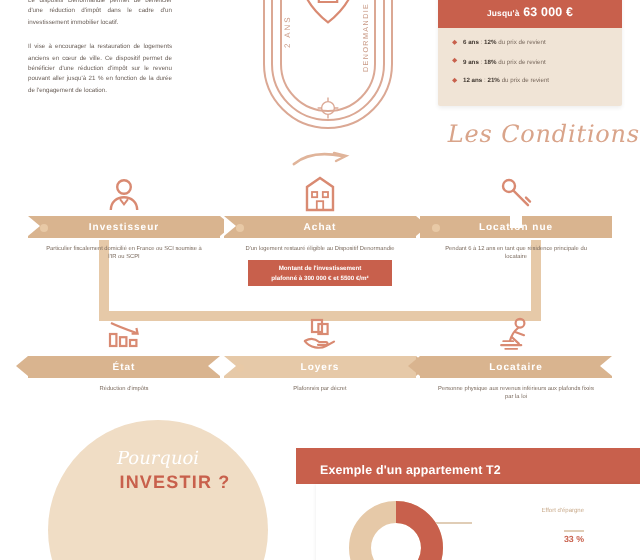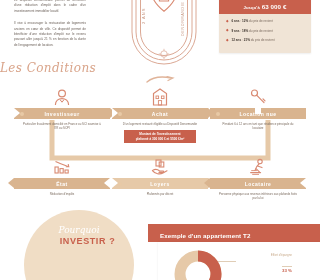--- a/index.html
+++ b/index.html
@@ -24,21 +24,21 @@
              display:flex;align-items:flex-end;justify-content:center;padding-bottom:4px;}
   .card-head .ct{color:#fff;font-size:6.2px;font-weight:bold;letter-spacing:.1px;white-space:nowrap;}
   .card-head .ct .sm{font-size:4.2px;font-weight:bold;}
   .card-list{padding:5px 5px 0 7px;}
   .card-row{display:flex;align-items:flex-start;gap:2.5px;margin-bottom:5.5px;}
   .bullet{flex:0 0 auto;width:3px;height:3px;margin-top:.6px;color:#c8604c;font-size:3.4px;line-height:3px;}
   .card-row .rt{font-size:3.1px;line-height:1.3;color:#7a6a5e;}
   .card-row .rt b{color:#3f362f;font-weight:bold;}
 
   
-  .sec-title{position:absolute;left:0;top:58px;width:320px;text-align:left;}
+  .sec-title{position:absolute;left:0;top:58px;width:320px;text-align:right;}
   .script{font-family:"DejaVu Serif",serif;font-style:italic;font-size:12px;color:#d9a48a;
           letter-spacing:.4px;}
   .underline-swoosh{display:block;margin:-1px auto 0;width:30px;height:9px;}
 
   
   .flow{position:absolute;left:0;top:86px;width:320px;height:122px;}
   .fcol{position:absolute;width:96px;text-align:center;}
   .fc1{left:14px;} .fc2{left:112px;} .fc3{left:210px;}
   .ficon{height:22px;display:flex;align-items:center;justify-content:center;}
   .ribbon{position:relative;height:11px;display:flex;align-items:center;justify-content:center;

